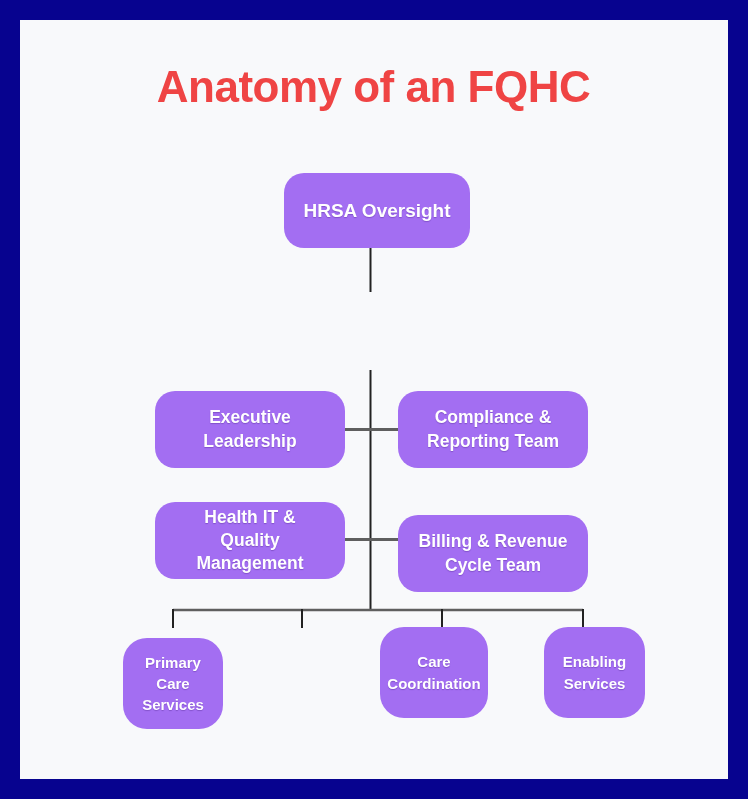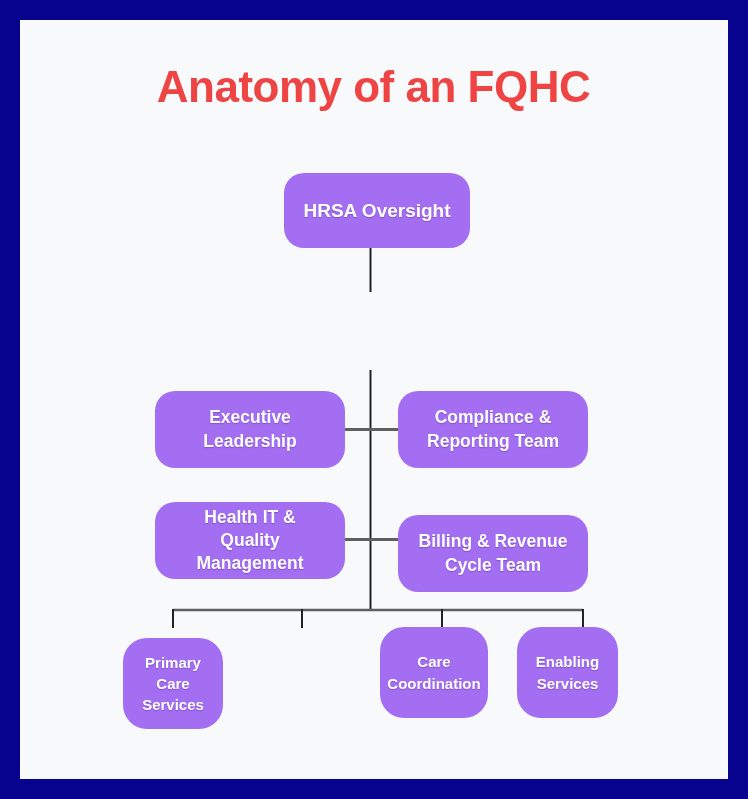--- a/index.html
+++ b/index.html
@@ -51,21 +51,21 @@
   .n-healthit  {left:155px;top:502px;width:190px;height:77px;font-size:17.5px;}
   .n-billing   {left:398px;top:502px;width:190px;height:77px;font-size:17.5px;margin-top:13px;}
   .node.small{
     border-radius:24px;
     font-size:15px;
     line-height:1.42;
   }
   .n-primary   {left:123px;top:638px;width:100px;height:91px;}
   .n-behavioral{left:248px;top:627px;width:99px;height:91px;}
   .n-care      {left:380px;top:627px;width:108px;height:91px;}
-  .n-enabling  {left:517px;top:627px;width:101px;height:91px;}
+  .n-enabling  {left:544px;top:627px;width:101px;height:91px;}
 </style>
 </head>
 <body>
 
 <div class="frame">
   <div class="panel"></div>
 
   <h1 class="title">Anatomy of an FQHC</h1>
 
   <svg class="lines" width="748" height="799" viewBox="0 0 748 799">

